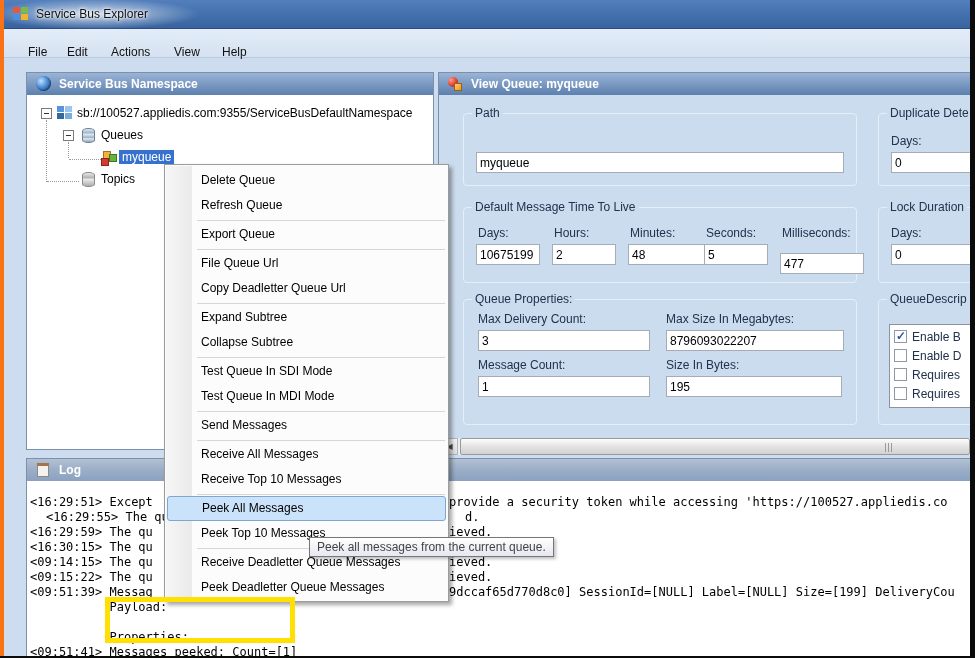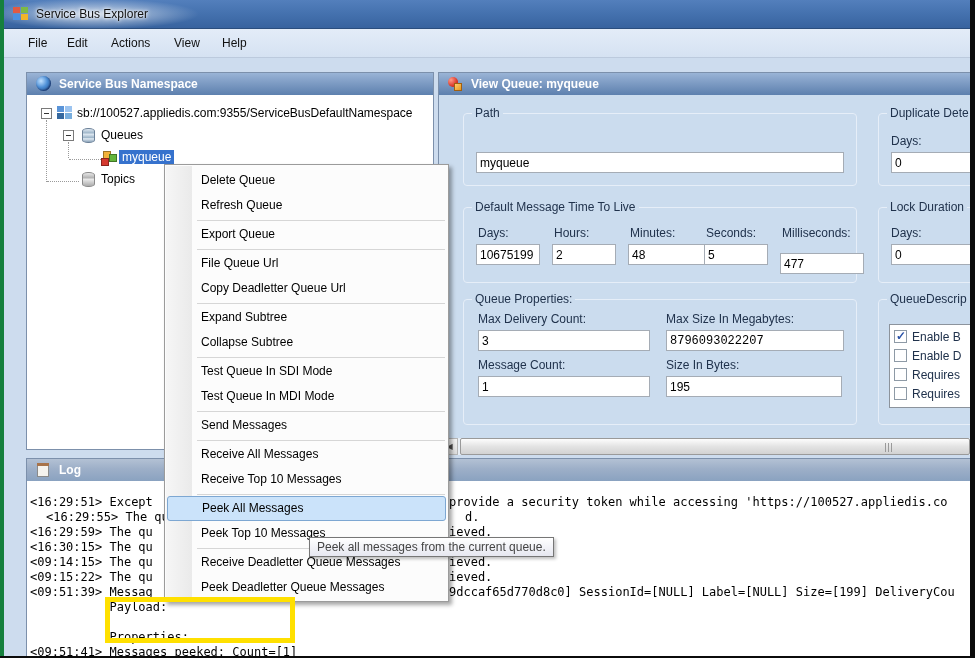--- a/index.html
+++ b/index.html
@@ -1,19 +1,19 @@
 <!DOCTYPE html>
 <html><head>
 <meta charset="utf-8">
 <style>
   * { margin:0; padding:0; box-sizing:border-box; }
   body { width:975px; height:658px; background:#0b0b0b; position:relative;
          font-family:"Liberation Sans", sans-serif; font-size:12px; overflow:hidden; }
   #window { position:absolute; left:0; top:0; width:970px; height:656px;
-            background:#cddcee; overflow:hidden; border-left:4px solid #15803d; }
+            background:#cddcee; overflow:hidden; border-left:4px solid #f97316; }
 
   
   .titlebar { position:absolute; left:0; top:0; width:100%; height:29px;
     background:linear-gradient(180deg,#537fbc 0%,#4471ae 50%,#38639f 100%);
     border-bottom:1px solid #2b4e7e; }
   .title-glow { position:absolute; left:0; top:0; width:300px; height:29px;
     background:radial-gradient(ellipse 150px 22px at 90px 14px, rgba(255,255,255,0.75), rgba(255,255,255,0) 70%); }
   .title-text { position:absolute; left:32px; top:7px; color:#111; font-size:12px;
     text-shadow:0 0 5px #fff,0 0 3px #fff; }
   .win-flag { position:absolute; width:15px; height:14px; }
@@ -21,21 +21,21 @@
   .win-flag .p1{left:0;top:0;background:#e05a43;}
   .win-flag .p2{left:8px;top:0;background:#7db945;}
   .win-flag .p3{left:0;top:7px;background:#4a90e0;}
   .win-flag .p4{left:8px;top:7px;background:#f0b429;}
   .win-flag.blue .p1{background:#5a94d8;} .win-flag.blue .p2{background:#9cc4f0;}
   .win-flag.blue .p3{background:#35689f;} .win-flag.blue .p4{background:#78aede;}
 
   
   .menubar { position:absolute; left:0; top:29px; width:100%; height:29px;
     background:linear-gradient(180deg,#e3ecf8,#d5e2f2); border-bottom:1px solid #bccadd; }
-  .menubar span { position:absolute; top:7px; color:#111; cursor:default; }
+  .menubar span { position:absolute; top:16px; color:#111; cursor:default; }
 
   
   .panel { position:absolute; border:1px solid #7c90ab; }
   .panel-header { position:absolute; left:0; top:0; width:100%; height:22px;
     background:linear-gradient(180deg,#9ab4d6 0%,#7e9cc4 45%,#5d80ae 100%);
     color:#fff; font-weight:bold; }
   .panel-header .hdr-text { position:absolute; left:32px; top:4px; }
   .panel-header.muted { background:linear-gradient(180deg,#b3c1d4 0%,#9dafc8 45%,#8aa2c0 100%); }
 
   
@@ -230,21 +230,21 @@
       <span class="group-label" style="left:8px;">Lock Duration</span>
       <span class="field-label" style="left:12px;top:18px;">Days:</span>
       <input class="tbox" style="left: 12px; top: 36px; width: 150px;" readonly="" value="0">
     </div>
 
     <div class="groupbox" style="left:24px;top:226px;width:394px;height:126px;">
       <span class="group-label" style="left:8px;">Queue Properties:</span>
       <span class="field-label" style="left:14px;top:12px;">Max Delivery Count:</span>
       <input class="tbox" style="left: 14px; top: 30px; width: 172px;" readonly="" value="3">
       <span class="field-label" style="left:202px;top:12px;">Max Size In Megabytes:</span>
-      <input class="tbox" style="left: 202px; top: 30px; width: 178px; font-family: Liberation Mono, monospace;" readonly="" value="8796093022207">
+      <input class="tbox" style="left: 202px; top: 30px; width: 178px;" readonly="" value="8796093022207">
       <span class="field-label" style="left:14px;top:58px;">Message Count:</span>
       <input class="tbox" style="left: 14px; top: 76px; width: 172px;" readonly="" value="1">
       <span class="field-label" style="left:202px;top:58px;">Size In Bytes:</span>
       <input class="tbox" style="left: 202px; top: 76px; width: 176px;" readonly="" value="195">
     </div>
 
     <div class="groupbox" style="left:439px;top:226px;width:170px;height:126px;">
       <span class="group-label" style="left:8px;">QueueDescrip</span>
       <div class="checklist" style="left:10px;top:24px;width:150px;height:84px;">
         <div class="chk-row" style="top:3px;">

